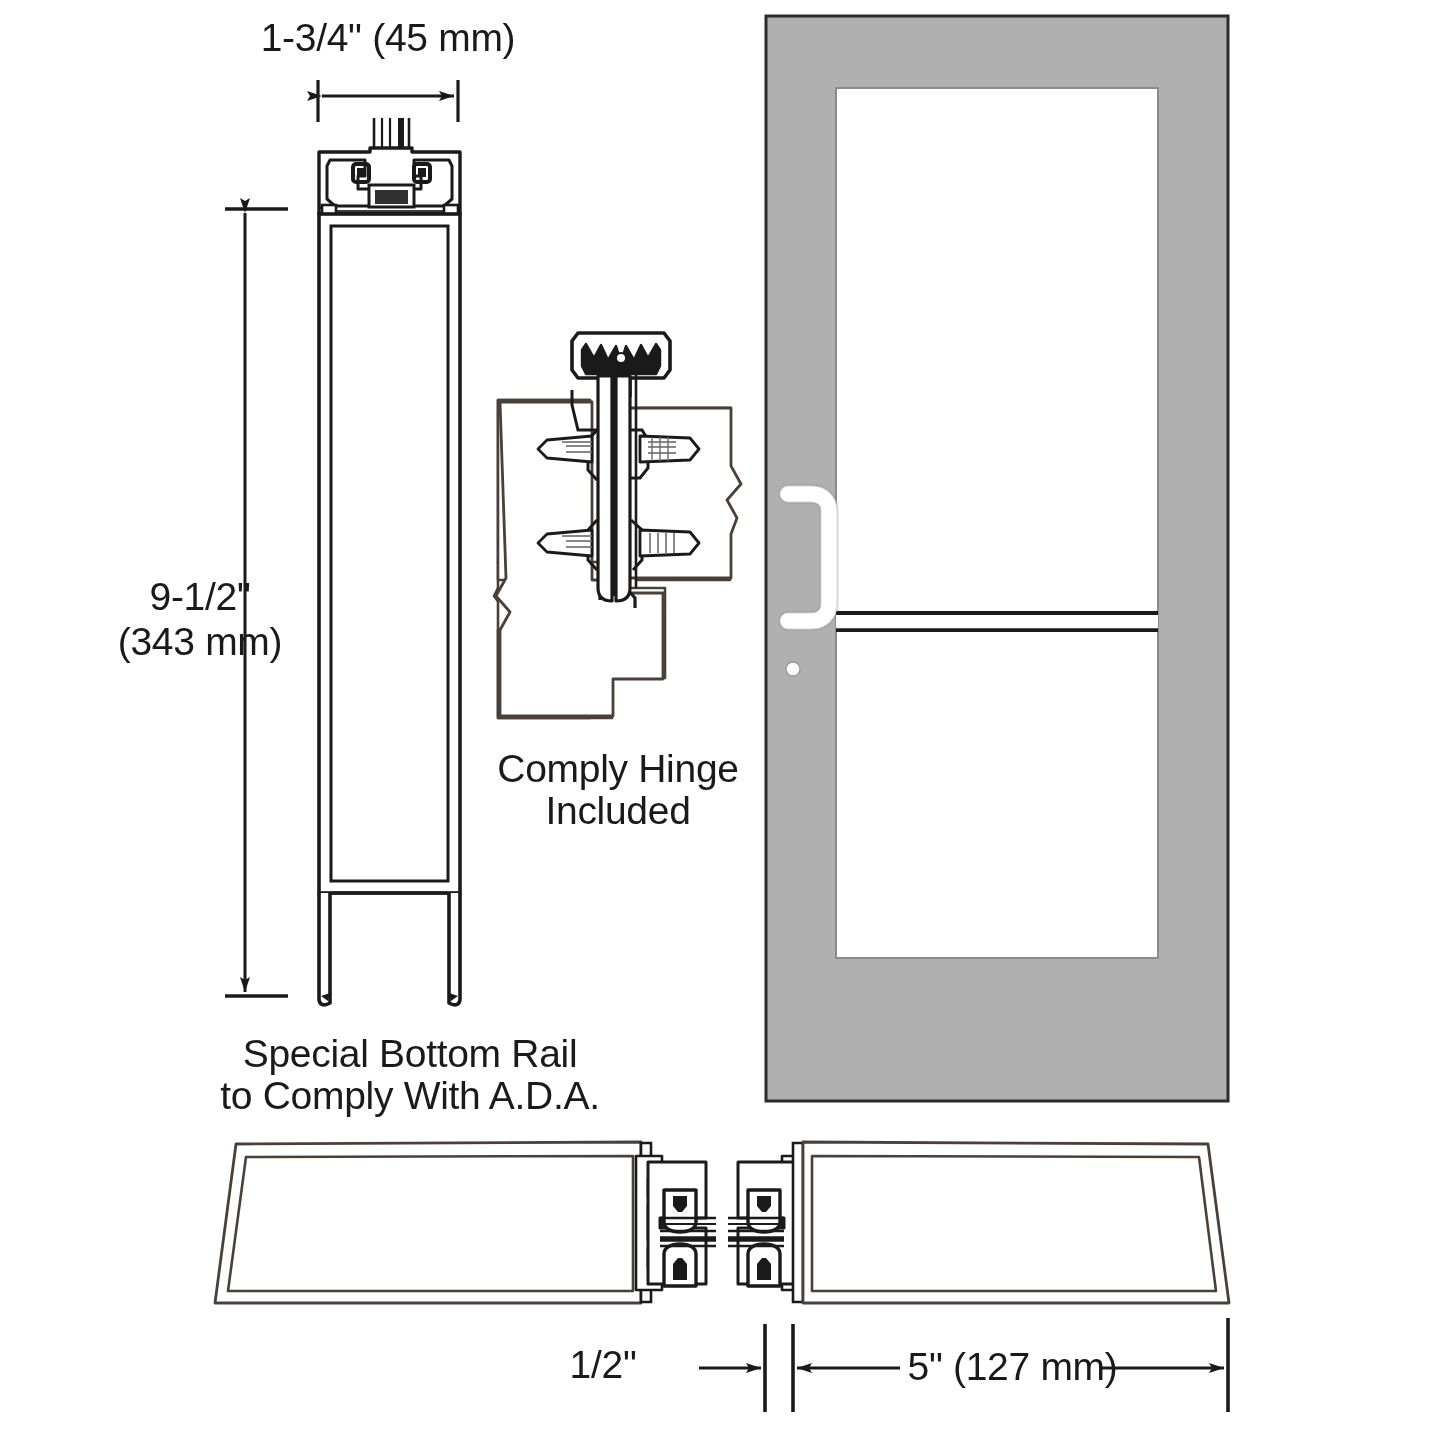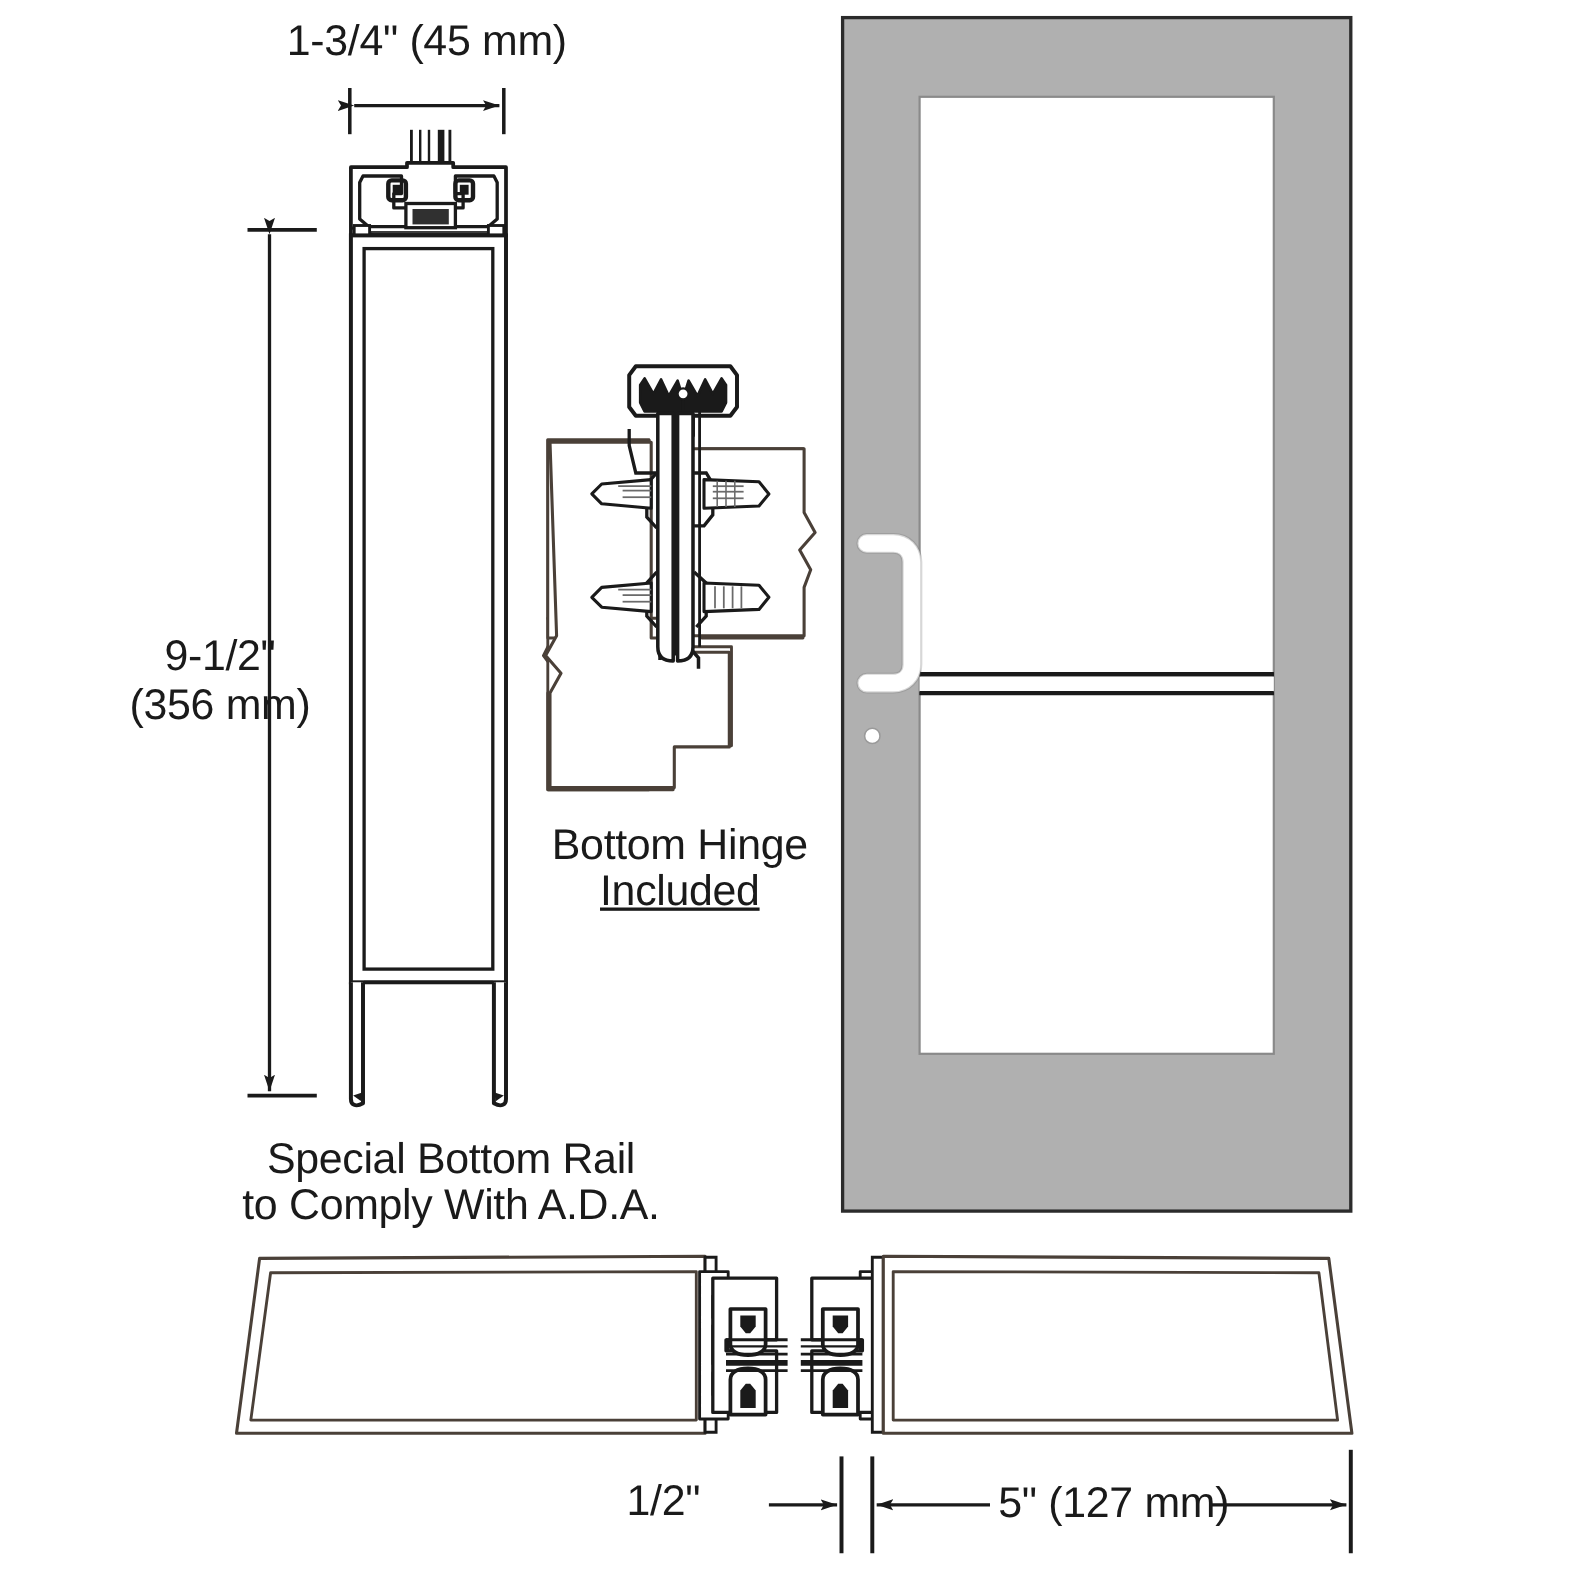--- a/index.html
+++ b/index.html
@@ -277,25 +277,25 @@
       <line x1="1224" y1="1368" x2="1100" y2="1368" stroke="#1a1a1a" stroke-width="3" marker-end="url(#arrR)" transform="rotate(180 1162 1368)"></line>
       <line x1="797" y1="1368" x2="900" y2="1368" stroke="#1a1a1a" stroke-width="3" transform="rotate(180 848.5 1368)" marker-end="url(#arrR)"></line>
     </g>
 
   </svg>
 
   <div class="txt center" style="left:178px; top:16px; width:420px; font-size:39px;">1-3/4" (45 mm)</div>
 
   <div class="txt center" style="left:100px; top:575px; width:200px; font-size:39px;">9-1/2"</div>
 
-  <div class="txt center" style="left:100px; top:620px; width:200px; font-size:39px;">(356 mm)</div>
-
-  <div class="txt center" style="left:438px; top:747px; width:360px; font-size:39px;">Bottom Hinge</div>
-
-  <div class="txt center" style="left:438px; top:789px; width:360px; font-size:39px;text-decoration:underline;">Included</div>
+  <div class="txt center" style="left:100px; top:620px; width:200px; font-size:39px;">(343 mm)</div>
+
+  <div class="txt center" style="left:438px; top:747px; width:360px; font-size:39px;">Comply Hinge</div>
+
+  <div class="txt center" style="left:438px; top:789px; width:360px; font-size:39px;">Included</div>
 
   <div class="txt center" style="left:180px; top:1032px; width:460px; font-size:39px;">Special Bottom Rail</div>
 
   <div class="txt center" style="left:180px; top:1074px; width:460px; font-size:39px;">to Comply With A.D.A.</div>
 
   <div class="txt center" style="left:523px; top:1343px; width:160px; font-size:39px;">1/2"</div>
 
 
   <div class="txt center" style="left:900px; top:1345px; width:225px; font-size:39px;">5" (127 mm)</div>
 

